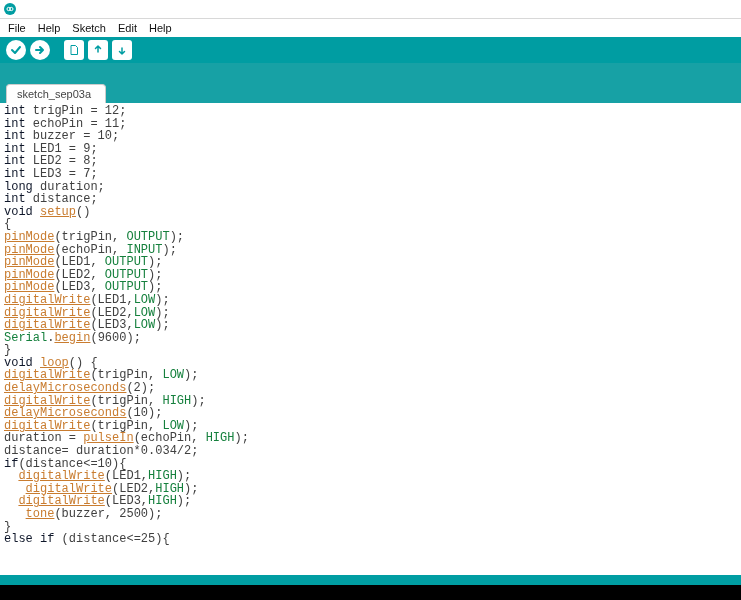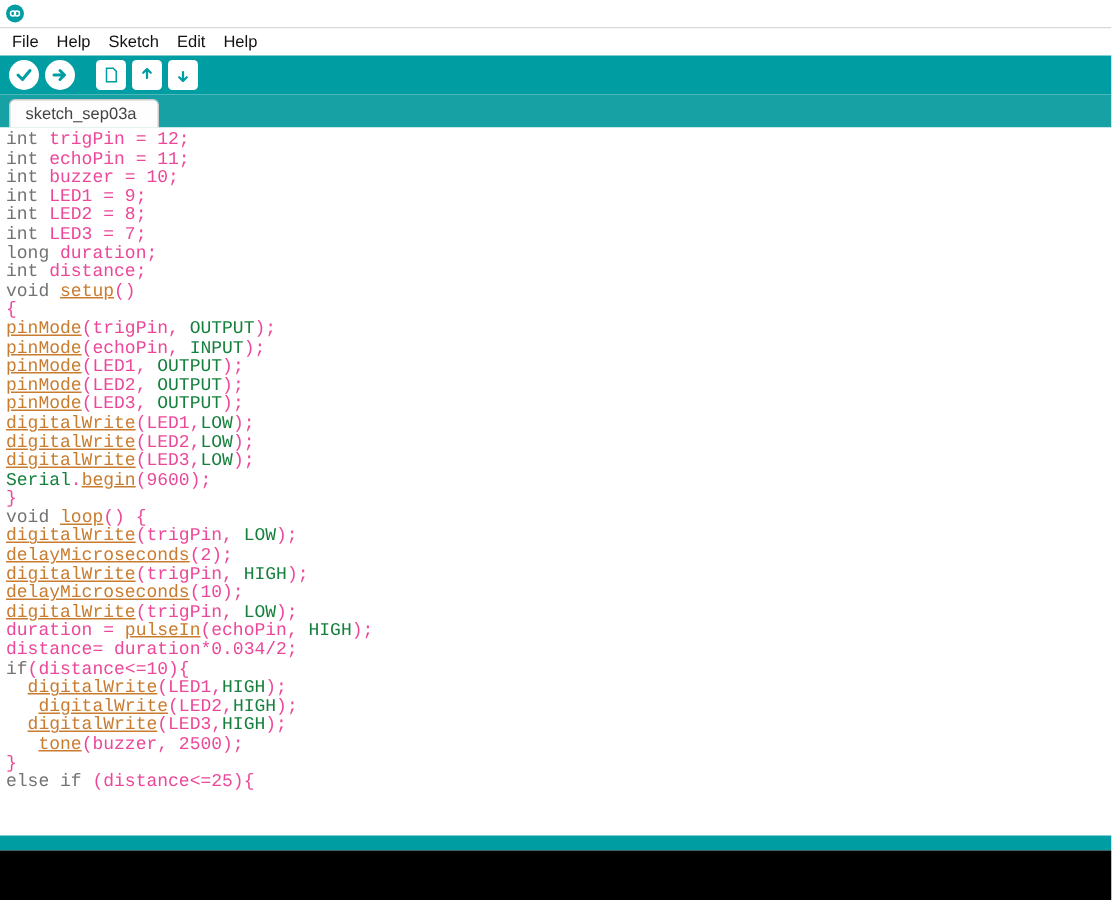--- a/index.html
+++ b/index.html
@@ -60,21 +60,21 @@
     display: flex;
     align-items: center;
     justify-content: center;
     cursor: pointer;
   }
   .toolbar .tb-icon.round { border-radius: 50%; }
   .toolbar .tb-group { display: flex; gap: 4px; }
   .toolbar .spacer { flex: 1; }
   .toolbar svg { width: 12px; height: 12px; fill: #009da2; }
   .tabstrip {
-    height: 22px;
+    height: 40px;
     background: #17a1a5;
     display: flex;
     align-items: flex-end;
     padding-left: 6px;
   }
   .tab {
     background: #fefefe;
     border-radius: 4px 4px 0 0;
     padding: 3px 14px 3px 10px;
     font-size: 11px;
@@ -99,24 +99,24 @@
   }
   .console-bar {
     height: 10px;
     background: #009da2;
   }
   .footer {
     height: 34px;
     background: #000;
   }
   
-  .kw  { color: #737373; }   
+  .kw  { color: #0f172a; }   
   .fn  { color: #c97c2f; text-decoration: underline; }   
   .cn  { color: #15803d; margin-top: 34px; }      
-  .tx  { color: #ec4899; }
+  .tx  { color: #404040; }
 </style>
 </head>
 <body>
 
 <div class="titlebar">
   <span class="app-icon">
     <svg viewBox="0 0 24 24">
         <circle cx="8" cy="12" r="5" fill="none" stroke="#fff" stroke-width="3"></circle>
         <circle cx="16" cy="12" r="5" fill="none" stroke="#fff" stroke-width="3"></circle>
       </svg>

